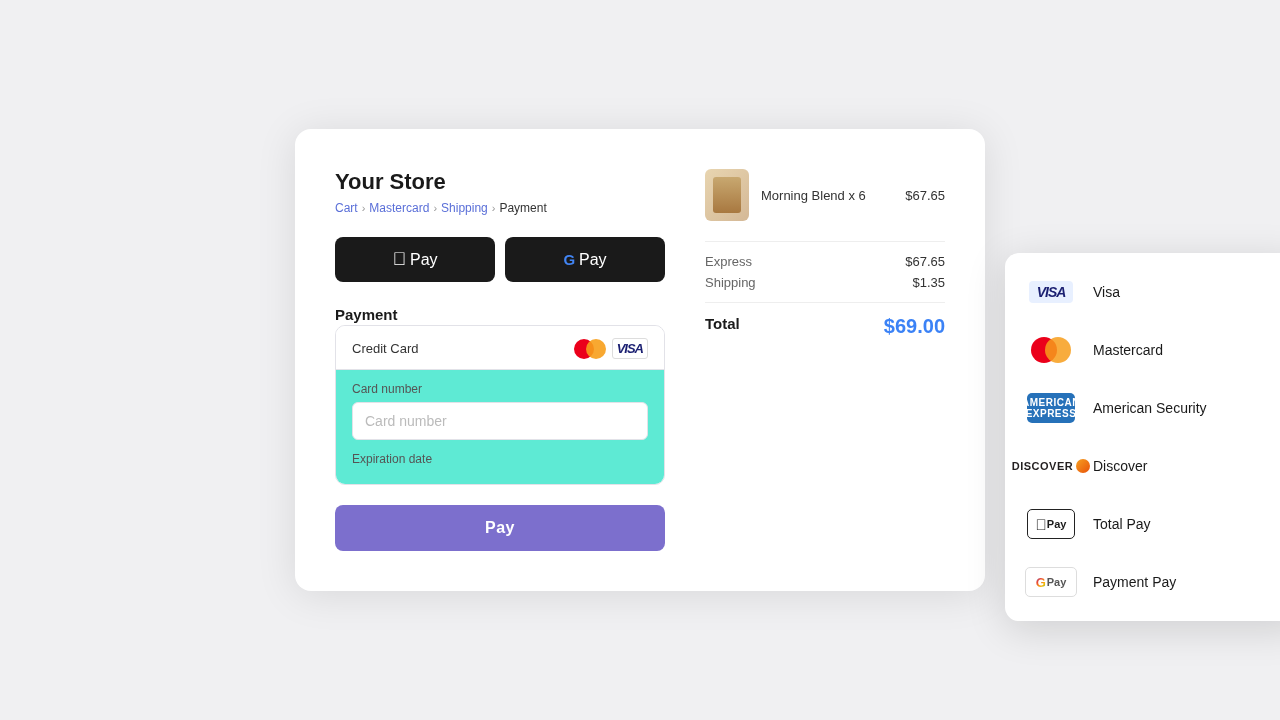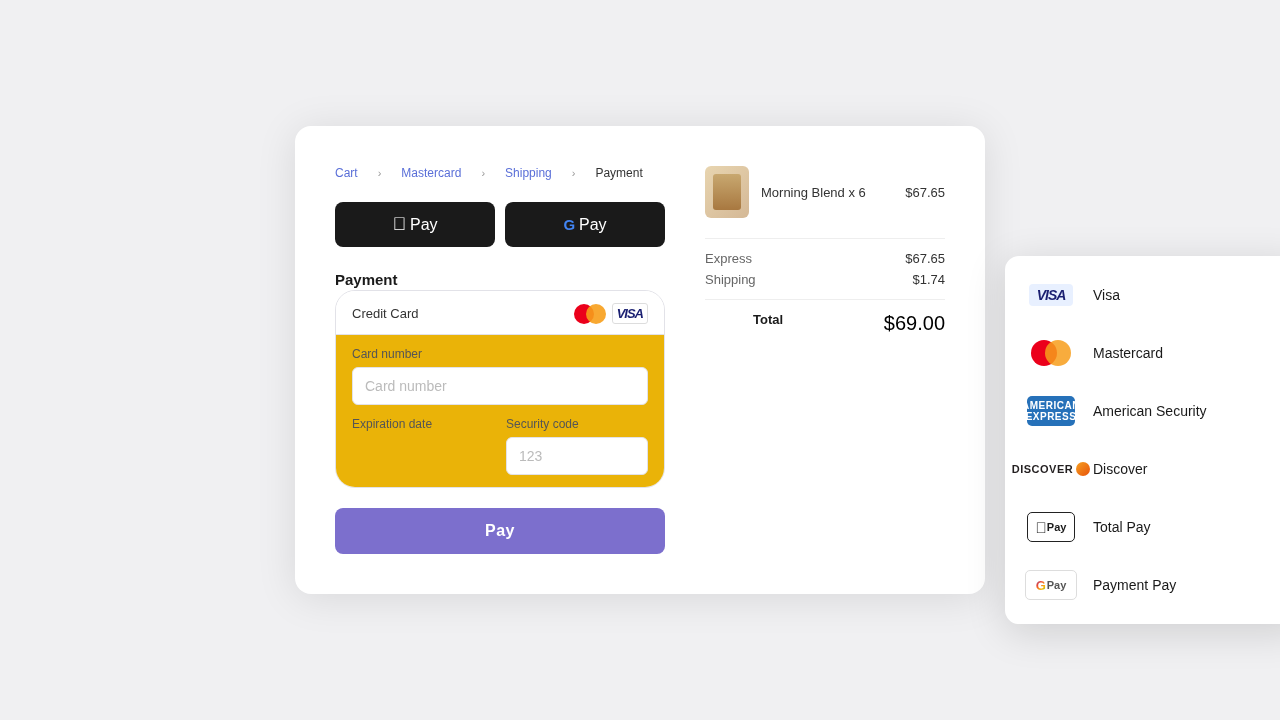--- a/index.html
+++ b/index.html
@@ -32,21 +32,21 @@
     .store-title {
       font-size: 22px;
       font-weight: 700;
       color: #1a1a1a;
       margin-bottom: 6px;
     }
 
     .breadcrumb {
       display: flex;
       align-items: center;
-      gap: 20px;
+      gap: 4px;
       font-size: 12px;
       margin-bottom: 22px;
     }
 
     .breadcrumb-item {
       color: #5a6fd8;
     }
     .breadcrumb-item.active {
       color: #333;
       font-weight: 500;
@@ -102,21 +102,21 @@
     }
 
     .payment-secure-text {
       font-size: 12px;
       color: #888;
       margin-bottom: 14px;
     }
 
     .credit-card-box {
       border: 1px solid #e2e2e8;
-      border-radius: 20px;
+      border-radius: 10px;
       overflow: hidden;
       margin-bottom: 20px;
     }
 
     .credit-card-header {
       display: flex;
       align-items: center;
       justify-content: space-between;
       padding: 12px 16px 10px 16px;
       border-bottom: 1px solid #e2e2e8;
@@ -164,21 +164,21 @@
       font-style: italic;
       letter-spacing: -1px;
       padding: 2px 4px;
       border: 1px solid #ddd;
       border-radius: 3px;
       background: #fff;
     }
 
     .card-field-area {
       padding: 12px 16px;
-      background: #eab308;
+      background: #5eead4;
     }
 
     .field-label {
       font-size: 12px;
       color: #555;
       margin-bottom: 6px;
     }
 
     .card-input {
       width: 100%;
@@ -282,30 +282,29 @@
       color: #333;
     }
 
     .order-total-row {
       display: flex;
       justify-content: space-between;
       margin-top: 10px;
     }
 
     .order-total-label {
-      font-size: 13px;
+      font-size: 15px;
       color: #1a1a1a;
       font-weight: 600;
-      margin-left: 48px;
     }
 
     .order-total-value {
       font-size: 20px;
-      color: #000000;
-      font-weight: 400;
+      color: #3b82f6;
+      font-weight: 700;
     }
 
     
     .payment-methods-popup {
       position: absolute;
       right: -320px;
       bottom: -30px;
       width: 300px;
       background: #fff;
       border-radius: 14px;
@@ -445,20 +444,21 @@
       background-clip: text;
     }
   </style>
 </head>
 <body>
 
 <div class="main-card">
 
   <div class="left-panel">
 
+    <h1 class="store-title">Your Store</h1>
 
     <nav class="breadcrumb">
       <span class="breadcrumb-item">Cart</span>
       <span class="breadcrumb-sep">›</span>
       <span class="breadcrumb-item">Mastercard</span>
       <span class="breadcrumb-sep">›</span>
       <span class="breadcrumb-item">Shipping</span>
       <span class="breadcrumb-sep">›</span>
       <span class="breadcrumb-item active">Payment</span>
     </nav>
@@ -489,24 +489,20 @@
           <span class="visa-icon">VISA</span>
         </div>
       </div>
       <div class="card-field-area">
         <div class="field-label">Card number</div>
         <input class="card-input" type="text" placeholder="Card number" style="">
         <div class="card-row">
           <div class="card-col">
             <div class="field-label">Expiration date</div>
           </div>
-          <div class="card-col">
-            <div class="field-label">Security code</div>
-            <input class="card-input" type="text" placeholder="123" style="">
-          </div>
         </div>
       </div>
     </div>
 
     <button class="pay-btn">Pay</button>
   </div>
 
   <div class="right-panel">
     <div class="order-item">
       <div class="product-thumb">
@@ -517,21 +513,21 @@
     </div>
 
     <hr class="order-divider">
 
     <div class="order-row">
       <span class="order-row-label">Express</span>
       <span class="order-row-value">$67.65</span>
     </div>
     <div class="order-row">
       <span class="order-row-label">Shipping</span>
-      <span class="order-row-value">$1.74</span>
+      <span class="order-row-value">$1.35</span>
     </div>
 
     <hr class="order-divider">
 
     <div class="order-total-row">
       <span class="order-total-label">Total</span>
       <span class="order-total-value">$69.00</span>
     </div>
   </div>
 

